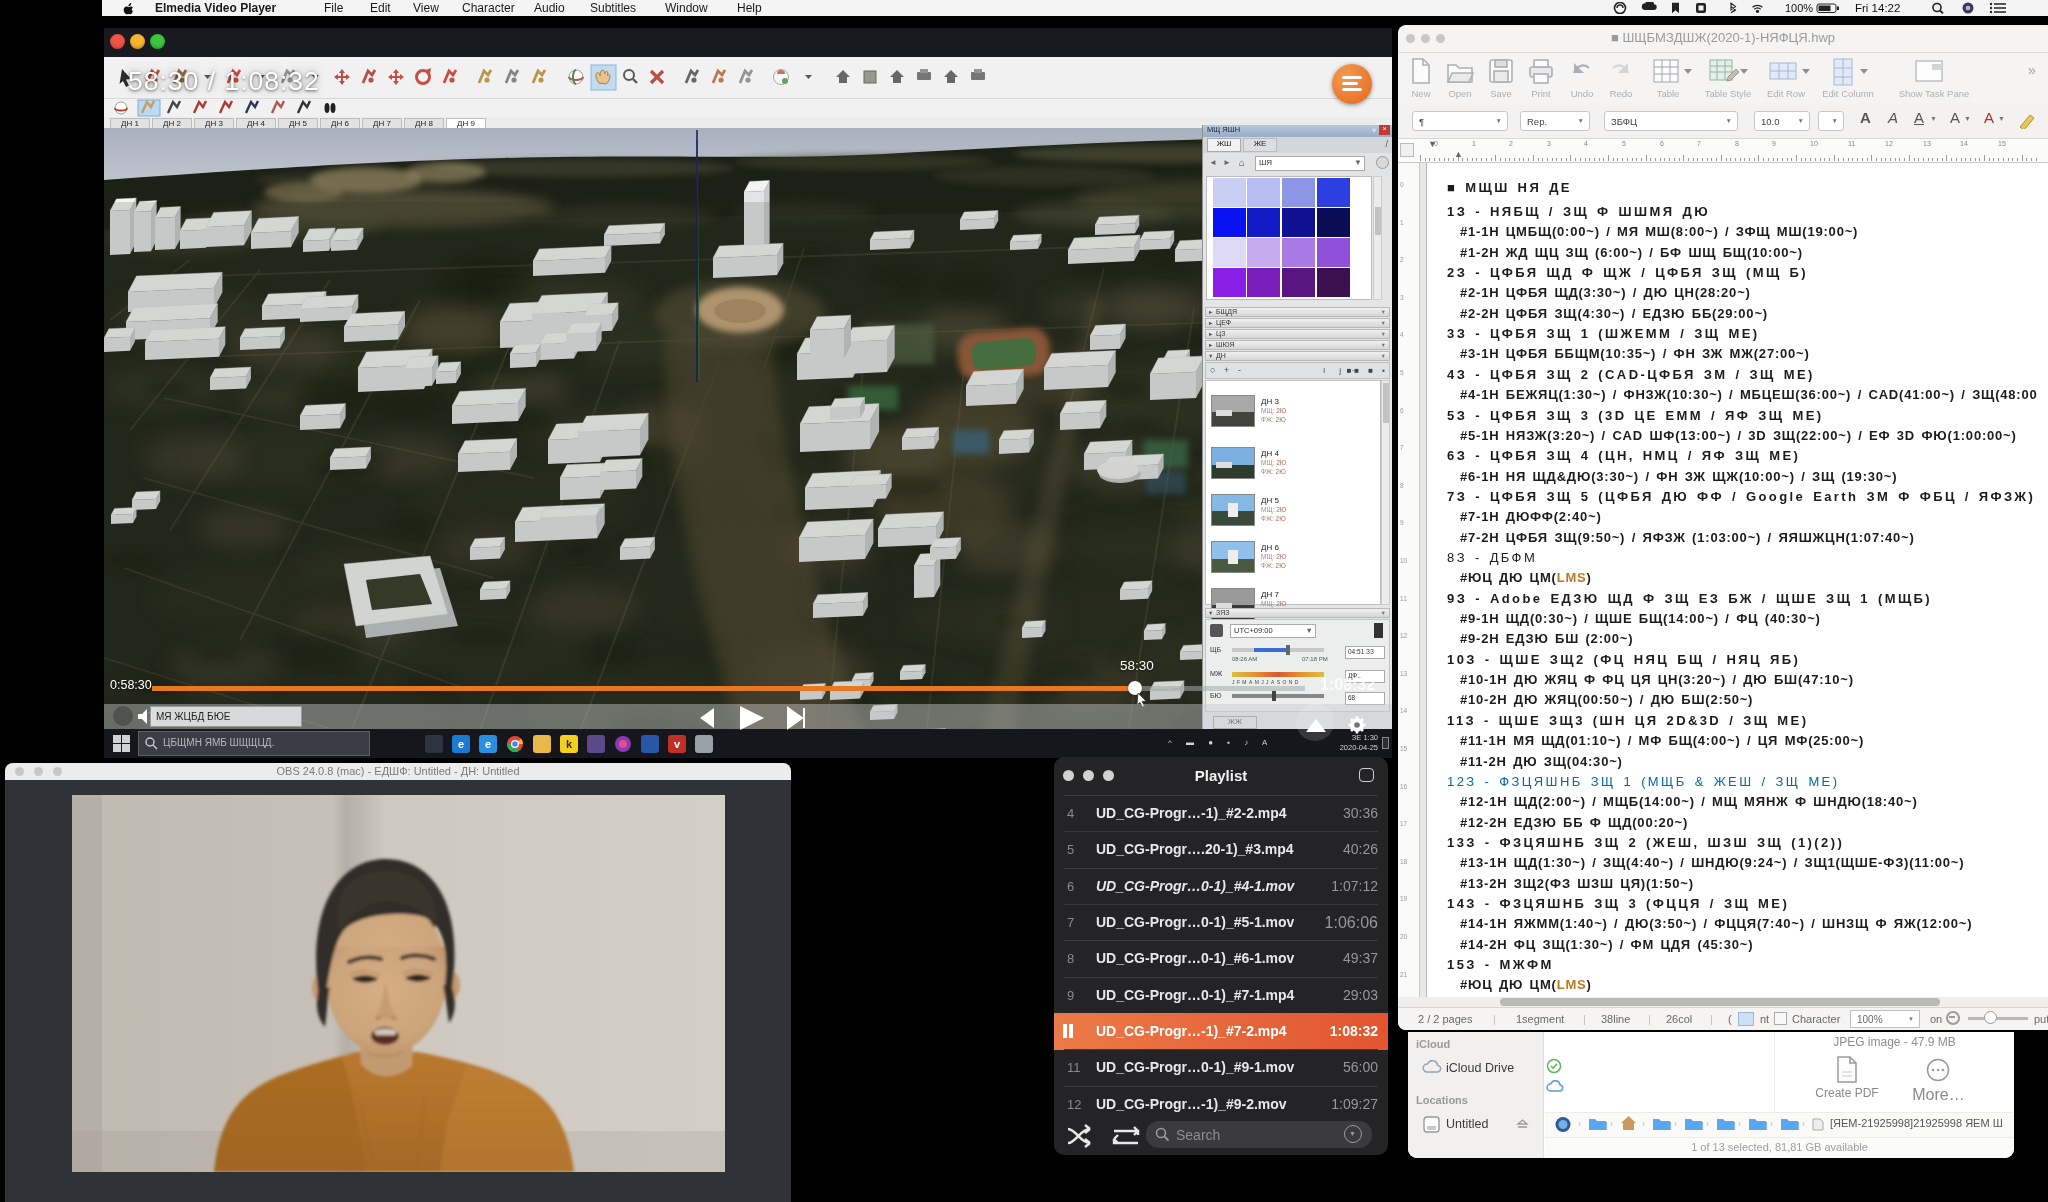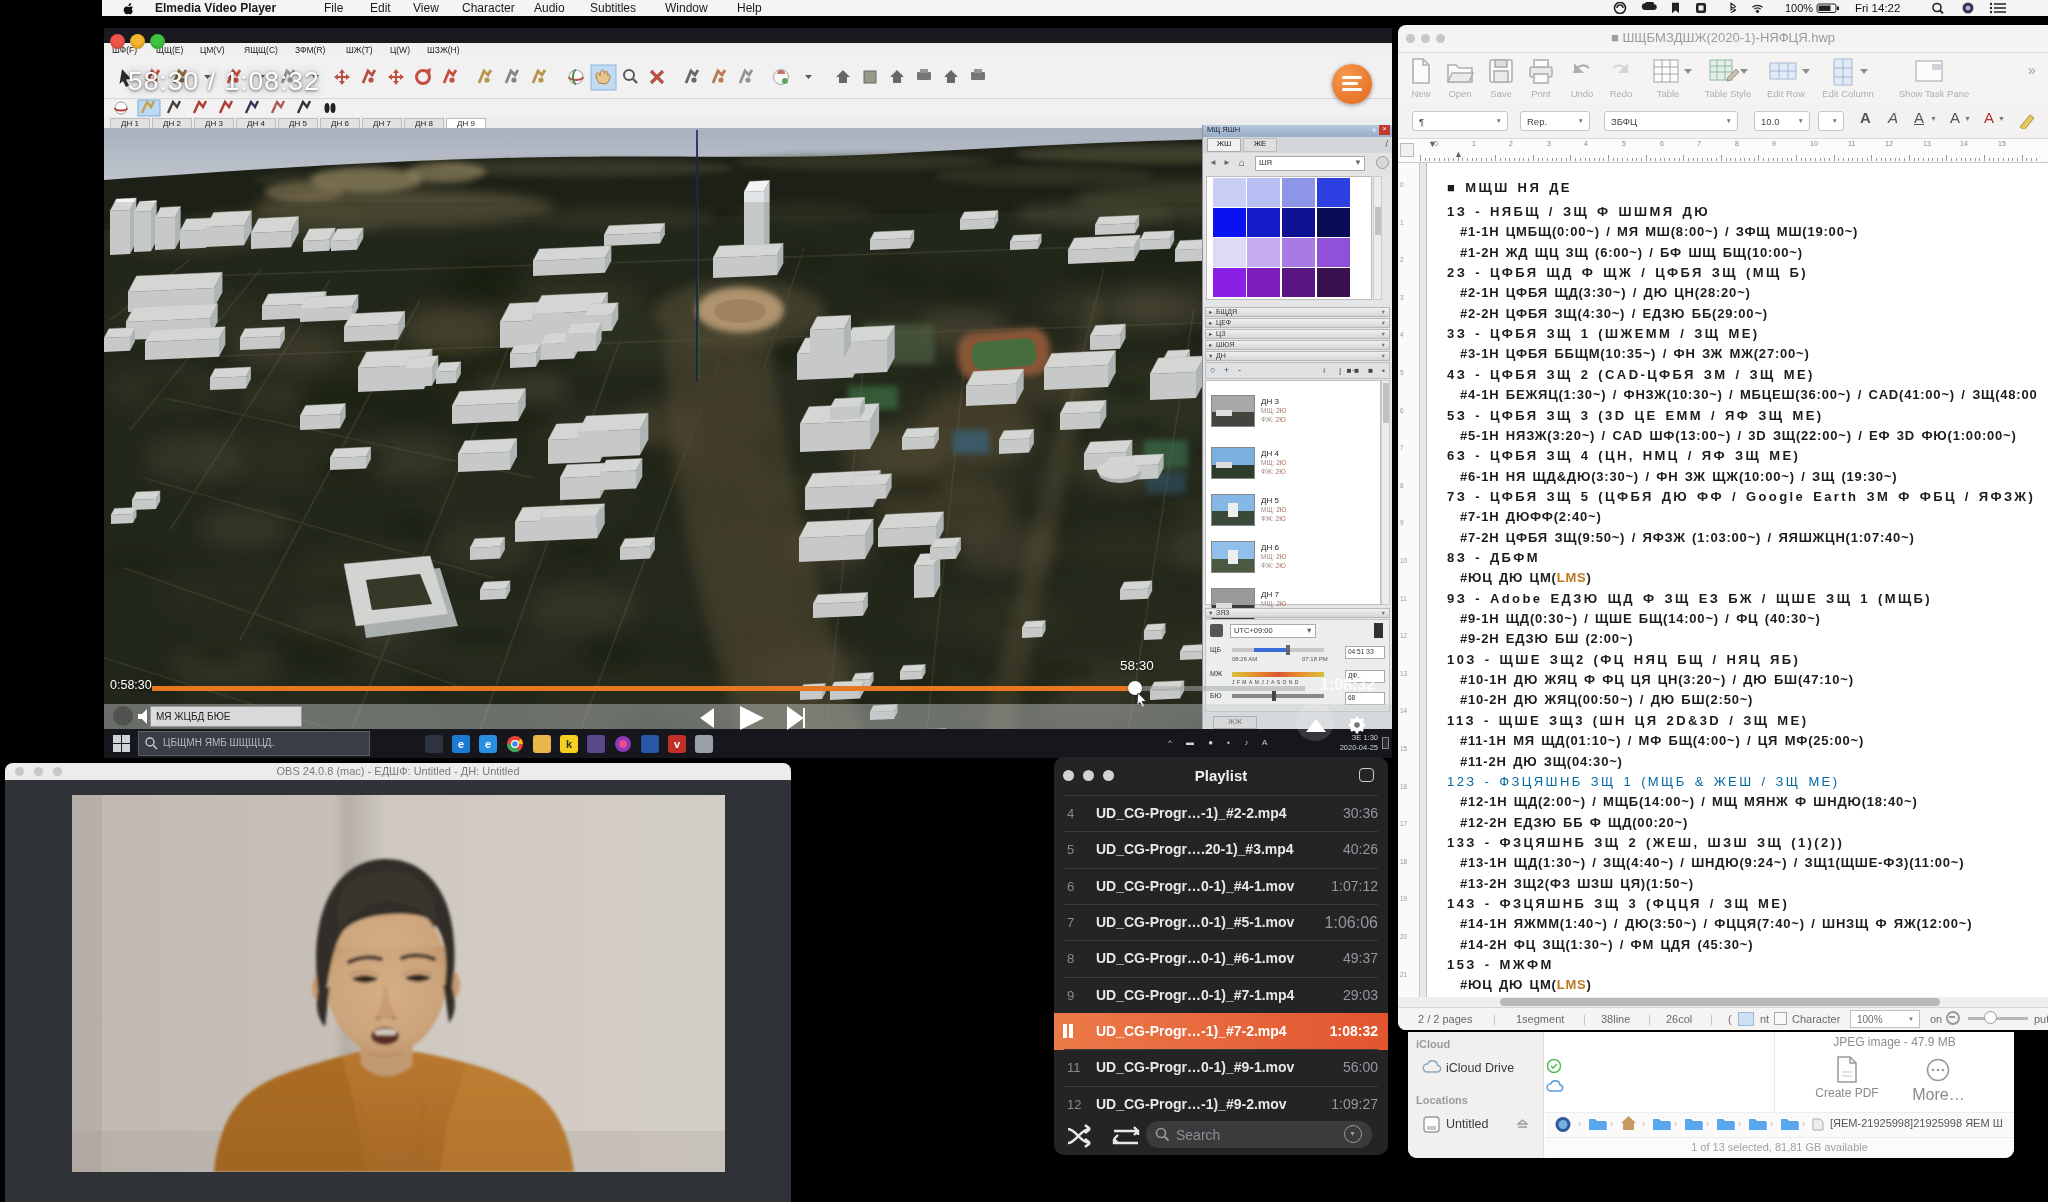--- a/index.html
+++ b/index.html
@@ -41,30 +41,20 @@
         <path d="M328 8.5l3 3" stroke="#222" stroke-width="1.8"></path>
   <circle cx="356" cy="6" r="5.5" fill="#3a3a5a"></circle>
         <circle cx="356" cy="6" r="2.3" fill="#b8b8d0"></circle>
   <path d="M382 2h12M382 6h12M382 10h12" stroke="#222" stroke-width="1.5"></path>
         <circle cx="379" cy="2" r="1.2" fill="#222"></circle>
         <circle cx="379" cy="6" r="1.2" fill="#222"></circle>
         <circle cx="379" cy="10" r="1.2" fill="#222"></circle>
  </svg>
 </div>
 <div class="abs" id="player" style="left:104px;top:28px;width:1288px;height:730px;background:#181a1f;overflow:hidden;">
-      <div class="abs" style="left:0;top:15px;width:1288px;height:14px;background:#f0f0f0;font-size:8.5px;color:#222;">
-        <span class="abs" style="left:8px;top:2px;">ШФ(F)</span>
-        <span class="abs" style="left:52px;top:2px;">ЩЩ(E)</span>
-        <span class="abs" style="left:96px;top:2px;">ЦМ(V)</span>
-        <span class="abs" style="left:140px;top:2px;">ЯЩЩ(C)</span>
-        <span class="abs" style="left:191px;top:2px;">ЗФМ(R)</span>
-        <span class="abs" style="left:242px;top:2px;">ШЖ(T)</span>
-        <span class="abs" style="left:286px;top:2px;">Ц(W)</span>
-        <span class="abs" style="left:323px;top:2px;">ШЗЖ(H)</span>
-      </div>
       <div class="abs" style="left:0;top:29px;width:1288px;height:42px;background:#f1f1f1;border-bottom:1px solid #d8d8d8;">
         <svg width="1288" height="42" viewBox="0 0 1288 42" style="position:absolute;left:0;top:0" opacity=".88">
           <path d="M18 12l9 10-5 .5 3 6-3 1.4-3-6-3.5 3z" fill="#111"></path>
           <rect x="42" y="13" width="14" height="14" rx="2" fill="none"></rect>
           <path d="M43 26 L48 14 L52 18 L55 13" stroke="#c0392b" stroke-width="2.8" fill="none"></path>
           <circle cx="51" cy="23" r="2.6" fill="#c0392b"></circle>
           <rect x="69" y="13" width="14" height="14" rx="2" fill="none"></rect>
           <path d="M70 26 L75 14 L79 18 L82 13" stroke="#8a5a2a" stroke-width="2.8" fill="none"></path>
           <circle cx="78" cy="23" r="2.6" fill="#8a5a2a"></circle>
           <path d="M100 18l3.5 4 3.5-4z" fill="#444"></path>
@@ -1105,21 +1095,21 @@
         <div class="abs" style="left:62px;top:183.4px;font-size:13px;font-weight:bold;color:#1c1c1c;white-space:nowrap;letter-spacing:.8px;word-spacing:2px;">#3-1Н ЦФБЯ ББЩМ(10:35~) / ФН ЗЖ МЖ(27:00~)</div>
         <div class="abs" style="left:49px;top:203.8px;font-size:13px;font-weight:bold;color:#1c1c1c;white-space:nowrap;letter-spacing:2.4px;word-spacing:2px;">4З - ЦФБЯ ЗЩ 2 (CAD-ЦФБЯ ЗМ / ЗЩ МЕ)</div>
         <div class="abs" style="left:62px;top:224.1px;font-size:13px;font-weight:bold;color:#1c1c1c;white-space:nowrap;letter-spacing:.8px;word-spacing:2px;">#4-1Н БЕЖЯЦ(1:30~) / ФНЗЖ(10:30~) / МБЦЕШ(36:00~) / CAD(41:00~) / ЗЩ(48:00</div>
         <div class="abs" style="left:49px;top:244.5px;font-size:13px;font-weight:bold;color:#1c1c1c;white-space:nowrap;letter-spacing:2.4px;word-spacing:2px;">5З - ЦФБЯ ЗЩ 3 (3D ЦЕ ЕММ / ЯФ ЗЩ МЕ)</div>
         <div class="abs" style="left:62px;top:264.8px;font-size:13px;font-weight:bold;color:#1c1c1c;white-space:nowrap;letter-spacing:.8px;word-spacing:2px;">#5-1Н НЯЗЖ(3:20~) / CAD ШФ(13:00~) / 3D ЗЩ(22:00~) / ЕФ 3D ФЮ(1:00:00~)</div>
         <div class="abs" style="left:49px;top:285.2px;font-size:13px;font-weight:bold;color:#1c1c1c;white-space:nowrap;letter-spacing:2.4px;word-spacing:2px;">6З - ЦФБЯ ЗЩ 4 (ЦН, НМЦ / ЯФ ЗЩ МЕ)</div>
         <div class="abs" style="left:62px;top:305.6px;font-size:13px;font-weight:bold;color:#1c1c1c;white-space:nowrap;letter-spacing:.8px;word-spacing:2px;">#6-1Н НЯ ЩД&amp;ДЮ(3:30~) / ФН ЗЖ ЩЖ(10:00~) / ЗЩ (19:30~)</div>
         <div class="abs" style="left:49px;top:325.9px;font-size:13px;font-weight:bold;color:#1c1c1c;white-space:nowrap;letter-spacing:2.4px;word-spacing:2px;">7З - ЦФБЯ ЗЩ 5 (ЦФБЯ ДЮ ФФ / Google Earth ЗМ Ф ФБЦ / ЯФЗЖ)</div>
         <div class="abs" style="left:62px;top:346.3px;font-size:13px;font-weight:bold;color:#1c1c1c;white-space:nowrap;letter-spacing:.8px;word-spacing:2px;">#7-1Н ДЮФФ(2:40~)</div>
         <div class="abs" style="left:62px;top:366.6px;font-size:13px;font-weight:bold;color:#1c1c1c;white-space:nowrap;letter-spacing:.8px;word-spacing:2px;">#7-2Н ЦФБЯ ЗЩ(9:50~) / ЯФЗЖ (1:03:00~) / ЯЯШЖЦН(1:07:40~)</div>
-        <div class="abs" style="left:49px;top:387.0px;font-size:13px;font-weight:bold;color:#1c1c1c;white-space:nowrap;letter-spacing:2.4px;word-spacing:2px;">8З - ДБФМ</div>
+        <div class="abs" style="left:49px;top:387.0px;font-size:13px;font-weight:normal;color:#1c1c1c;white-space:nowrap;letter-spacing:2.4px;word-spacing:2px;">8З - ДБФМ</div>
         <div class="abs" style="left:62px;top:407.3px;font-size:13px;font-weight:bold;color:#1c1c1c;white-space:nowrap;letter-spacing:.8px;word-spacing:2px;">#ЮЦ ДЮ ЦМ(<span style="color:#c07820">LMS</span>)</div>
         <div class="abs" style="left:49px;top:427.7px;font-size:13px;font-weight:bold;color:#1c1c1c;white-space:nowrap;letter-spacing:2.4px;word-spacing:2px;">9З - Adobe ЕДЗЮ ЩД Ф ЗЩ ЕЗ БЖ / ЩШЕ ЗЩ 1 (МЩБ)</div>
         <div class="abs" style="left:62px;top:448.0px;font-size:13px;font-weight:bold;color:#1c1c1c;white-space:nowrap;letter-spacing:.8px;word-spacing:2px;">#9-1Н ЩД(0:30~) / ЩШЕ БЩ(14:00~) / ФЦ (40:30~)</div>
         <div class="abs" style="left:62px;top:468.4px;font-size:13px;font-weight:bold;color:#1c1c1c;white-space:nowrap;letter-spacing:.8px;word-spacing:2px;">#9-2Н ЕДЗЮ БШ (2:00~)</div>
         <div class="abs" style="left:49px;top:488.7px;font-size:13px;font-weight:bold;color:#1c1c1c;white-space:nowrap;letter-spacing:2.4px;word-spacing:2px;">10З - ЩШЕ ЗЩ2 (ФЦ НЯЦ БЩ / НЯЦ ЯБ)</div>
         <div class="abs" style="left:62px;top:509.1px;font-size:13px;font-weight:bold;color:#1c1c1c;white-space:nowrap;letter-spacing:.8px;word-spacing:2px;">#10-1Н ДЮ ЖЯЦ Ф ФЦ ЦЯ ЦН(3:20~) / ДЮ БШ(47:10~)</div>
         <div class="abs" style="left:62px;top:529.4px;font-size:13px;font-weight:bold;color:#1c1c1c;white-space:nowrap;letter-spacing:.8px;word-spacing:2px;">#10-2Н ДЮ ЖЯЦ(00:50~) / ДЮ БШ(2:50~)</div>
         <div class="abs" style="left:49px;top:549.8px;font-size:13px;font-weight:bold;color:#1c1c1c;white-space:nowrap;letter-spacing:2.4px;word-spacing:2px;">11З - ЩШЕ ЗЩ3 (ШН ЦЯ 2D&amp;3D / ЗЩ МЕ)</div>
         <div class="abs" style="left:62px;top:570.1px;font-size:13px;font-weight:bold;color:#1c1c1c;white-space:nowrap;letter-spacing:.8px;word-spacing:2px;">#11-1Н МЯ ЩД(01:10~) / МФ БЩ(4:00~) / ЦЯ МФ(25:00~)</div>
         <div class="abs" style="left:62px;top:590.5px;font-size:13px;font-weight:bold;color:#1c1c1c;white-space:nowrap;letter-spacing:.8px;word-spacing:2px;">#11-2Н ДЮ ЗЩ(04:30~)</div>
@@ -1232,21 +1222,21 @@
       <div class="abs" style="left:10px;top:38px;width:314px;height:1px;background:#3a3a3c;"></div>
       <div class="abs" style="left:13px;top:49px;font-size:13px;color:#8a8a8e;">4</div>
       <div class="abs" style="left:42px;top:48px;font-size:14px;font-weight:bold;color:#e8e8ea;">UD_CG-Progr…-1)_#2-2.mp4</div>
       <div class="abs" style="left:238px;top:48px;width:86px;text-align:right;font-size:14px;color:#97979b;">30:36</div>
       <div class="abs" style="left:10px;top:74px;width:314px;height:1px;background:#3a3a3c;"></div>
       <div class="abs" style="left:13px;top:85px;font-size:13px;color:#8a8a8e;">5</div>
       <div class="abs" style="left:42px;top:84px;font-size:14px;font-weight:bold;color:#e8e8ea;">UD_CG-Progr….20-1)_#3.mp4</div>
       <div class="abs" style="left:238px;top:84px;width:86px;text-align:right;font-size:14px;color:#97979b;">40:26</div>
       <div class="abs" style="left:10px;top:111px;width:314px;height:1px;background:#3a3a3c;"></div>
       <div class="abs" style="left:13px;top:122px;font-size:13px;color:#8a8a8e;">6</div>
-      <div class="abs" style="left:42px;top:121px;font-size:14px;font-weight:bold;color:#e8e8ea;">UD_CG-Progr…0-1)_#4-1.mov</div>
+      <div class="abs" style="left:42px;top:121px;font-size:14px;font-weight:bold;color:#e8e8ea;font-style:italic;">UD_CG-Progr…0-1)_#4-1.mov</div>
       <div class="abs" style="left:238px;top:121px;width:86px;text-align:right;font-size:14px;color:#97979b;">1:07:12</div>
       <div class="abs" style="left:10px;top:147px;width:314px;height:1px;background:#3a3a3c;"></div>
       <div class="abs" style="left:13px;top:158px;font-size:13px;color:#8a8a8e;">7</div>
       <div class="abs" style="left:42px;top:157px;font-size:14px;font-weight:bold;color:#e8e8ea;">UD_CG-Progr…0-1)_#5-1.mov</div>
       <div class="abs" style="left:238px;top:157px;width:86px;text-align:right;font-size:16px;color:#97979b;">1:06:06</div>
       <div class="abs" style="left:10px;top:183px;width:314px;height:1px;background:#3a3a3c;"></div>
       <div class="abs" style="left:13px;top:194px;font-size:13px;color:#8a8a8e;">8</div>
       <div class="abs" style="left:42px;top:193px;font-size:14px;font-weight:bold;color:#e8e8ea;">UD_CG-Progr…0-1)_#6-1.mov</div>
       <div class="abs" style="left:238px;top:193px;width:86px;text-align:right;font-size:14px;color:#97979b;">49:37</div>
       <div class="abs" style="left:10px;top:220px;width:314px;height:1px;background:#3a3a3c;"></div>

